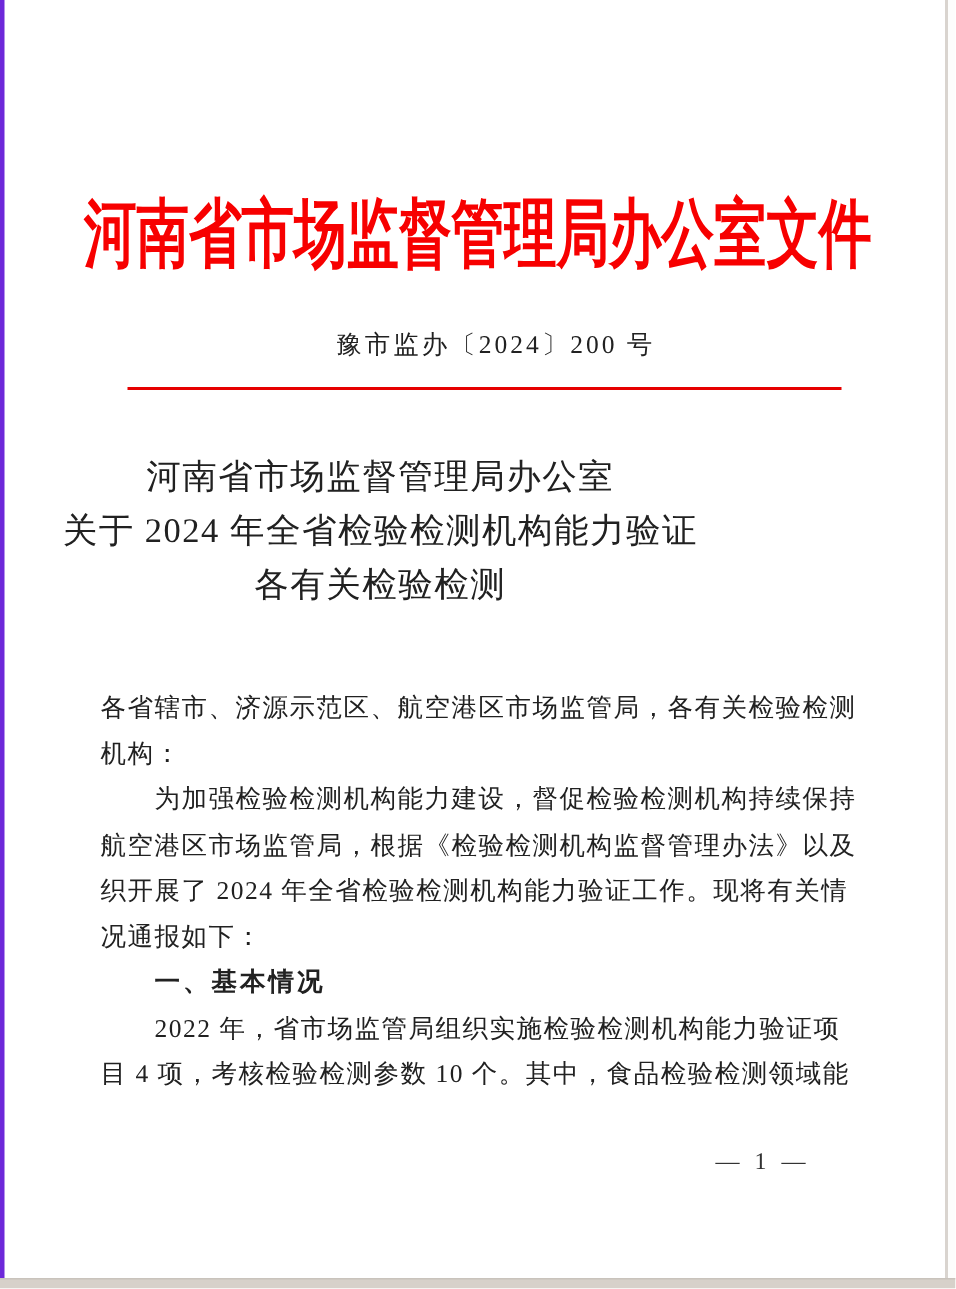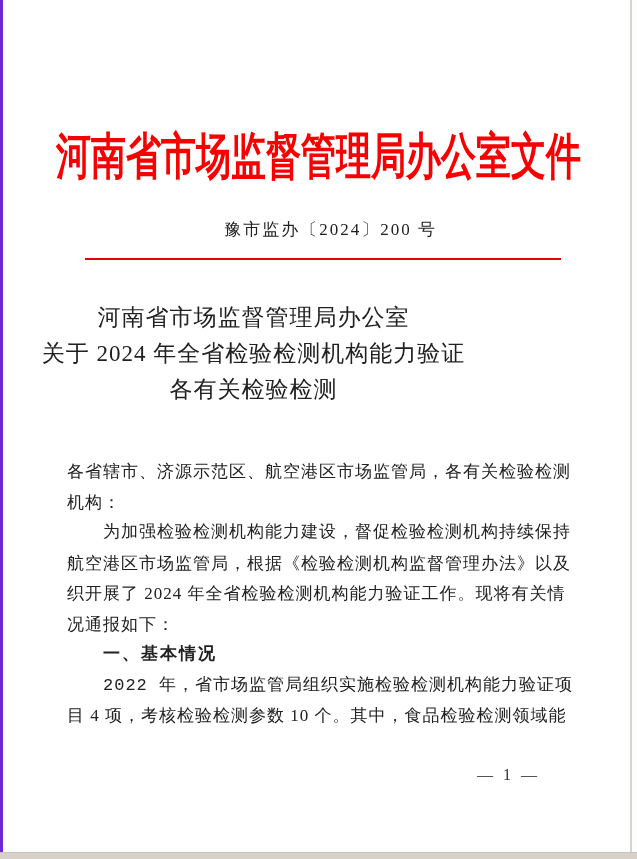--- a/index.html
+++ b/index.html
@@ -51,24 +51,24 @@
     text-align: center; font-size: 23px; line-height: 36px;
     color: var(--ink, #222222); letter-spacing: 1px;
   }
   .body-text {
     position: absolute; left: 64px; top: 441px; width: 509px;
     font-size: 17px; line-height: 30.5px; letter-spacing: 1px;
     color: var(--ink, #222222);
     margin-top: 16px;
   }
   .line { white-space: nowrap; }
-  .ind { padding-left: 36px; font-family: Liberation Mono, monospace; }
+  .ind { padding-left: 36px; }
   .heading {
     font-weight: 700;
-    font-family: Liberation Mono, monospace;
+    font-family: Liberation Sans, sans-serif;
     letter-spacing: 2px;
   }
   .page-number {
     position: absolute; top: 766px; right: 91px;
     font-size: 16px; letter-spacing: 3px; color: #333333;
   }
 </style>
 </head>
 <body>
 

